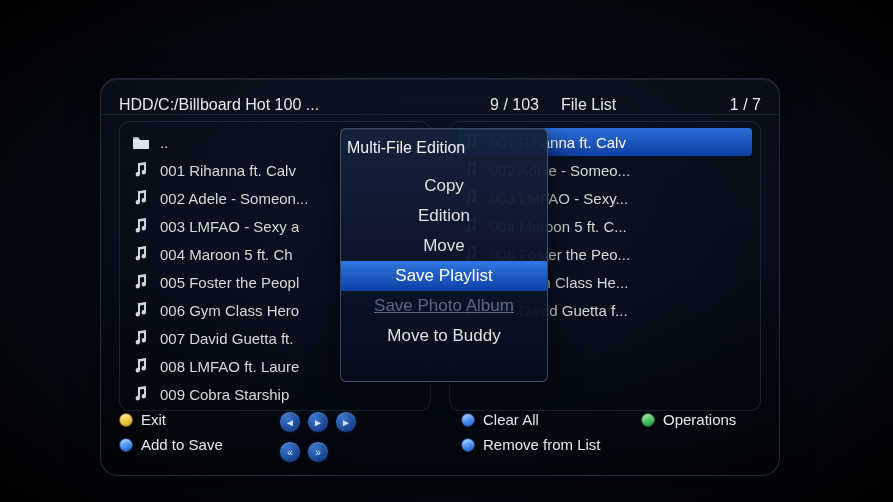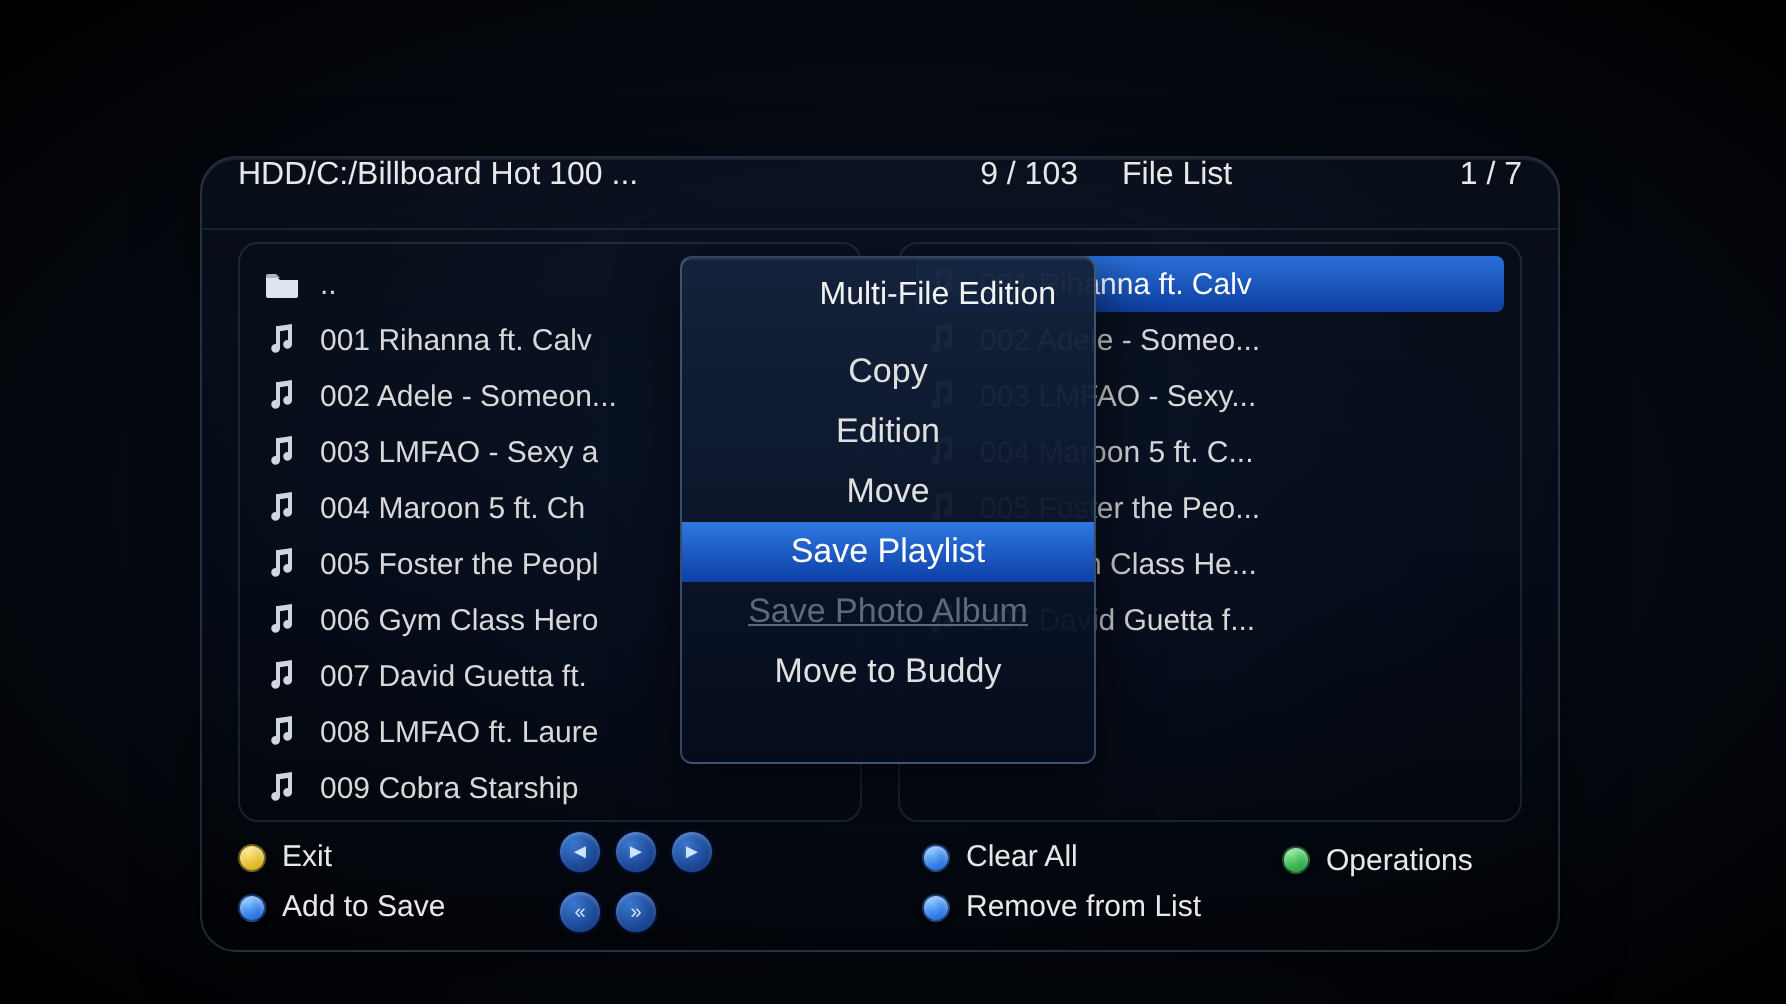--- a/index.html
+++ b/index.html
@@ -16,21 +16,21 @@
     top: 78px;
     width: 680px;
     height: 398px;
     border: 1px solid rgba(120,160,200,.25);
     border-radius: 18px;
     background: linear-gradient(180deg, rgba(40,60,90,.15) 0%, rgba(10,20,40,.2) 50%, rgba(0,0,0,.3) 100%);
     box-shadow: inset 0 1px 0 rgba(255,255,255,.08), 0 8px 30px rgba(0,0,0,.6);
   }
   .top-row {
     display: flex;
-    align-items: flex-start;
+    align-items: flex-end;
     height: 36px;
     padding: 0 18px;
     font-size: 16px;
     border-bottom: 1px solid rgba(120,160,200,.15);
   }
   .top-row .path { flex: 1 1 auto; white-space: nowrap; overflow: hidden; text-overflow: ellipsis; }
   .top-row .count-left { width: 90px; text-align: right; }
   .top-row .spacer { width: 22px; }
   .top-row .file-list-label { width: 110px; }
   .top-row .count-right { flex: 0 0 auto; width: 90px; text-align: right; }
@@ -62,21 +62,21 @@
   .item .icon { flex: 0 0 18px; display:flex; align-items:center; justify-content:center; }
   .item .label { overflow: hidden; text-overflow: ellipsis; }
   .item.sel-blue {
     background: linear-gradient(180deg, #2a6fd8 0%, #0e3ea0 100%);
     border-radius: 4px;
     color: #fff;
   }
   .note-icon svg, .folder-icon svg { display:block; }
   .footer {
     display: flex;
-    align-items: center;
+    align-items: flex-start;
     height: 60px;
     padding: 0 18px;
     gap: 10px;
     font-size: 15px;
   }
   .footer .fcol { display:flex; flex-direction:column; gap:8px; }
   .dot { width:14px; height:14px; border-radius:50%; border:1px solid rgba(0,0,0,.5); box-shadow: inset 0 2px 3px rgba(255,255,255,.5), 0 1px 2px rgba(0,0,0,.6); display:inline-block; vertical-align:middle; margin-right:8px;}
   .dot.yellow { background: radial-gradient(circle at 35% 30%, #ffe070, #c9a200); }
   .dot.blue   { background: radial-gradient(circle at 35% 30%, #6fb8ff, #0a4fd0); }
   .dot.green  { background: radial-gradient(circle at 35% 30%, #70e080, #0a8a30); }
@@ -97,21 +97,21 @@
     left: 340px;
     top: 128px;
     width: 208px;
     background: linear-gradient(180deg, rgba(20,35,60,.96) 0%, rgba(5,12,28,.96) 100%);
     border: 1px solid rgba(140,180,220,.35);
     border-radius: 6px;
     box-shadow: 0 10px 30px rgba(0,0,0,.7), inset 0 1px 0 rgba(255,255,255,.08);
     padding-bottom: 30px;
   }
   .popup .ptitle {
-    text-align: right;
+    text-align: left;
     font-size: 16px;
     padding: 10px 19px 14px 6px;
     color: #f2f2f2;
   }
   .popup .pitem {
     text-align: center;
     font-size: 17px;
     padding: 5px 6px;
     color: #e0e0e0;
   }

